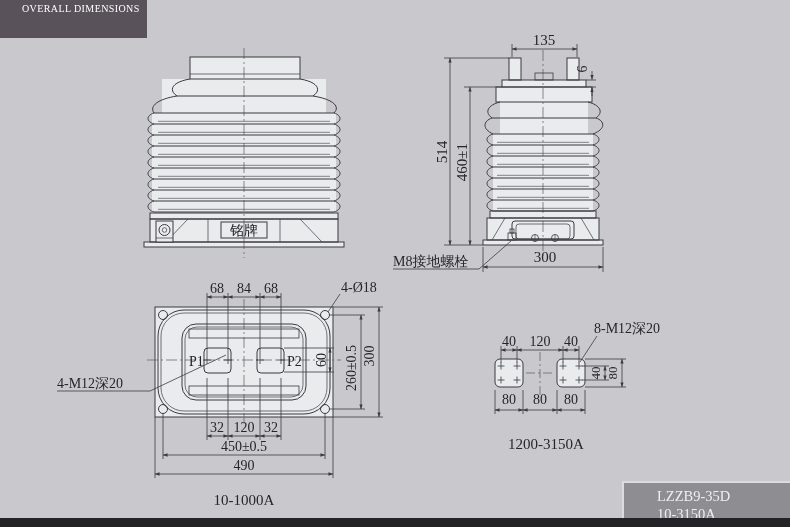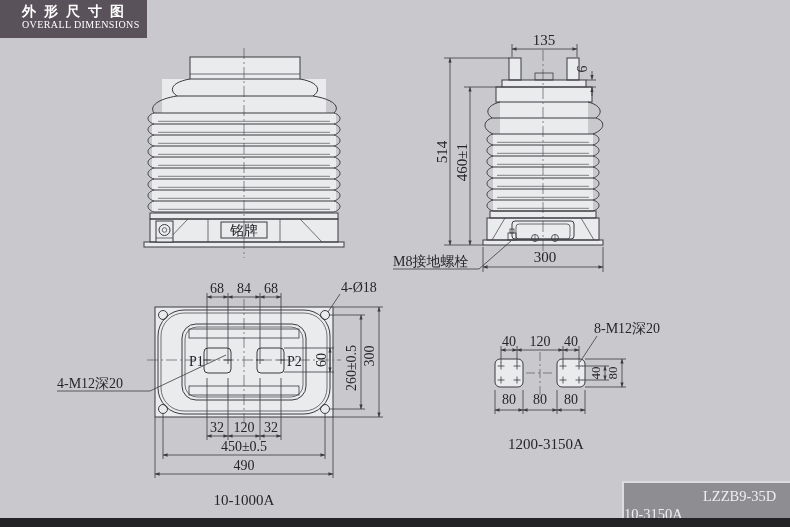--- a/index.html
+++ b/index.html
@@ -5,22 +5,22 @@
   html,body{margin:0;padding:0;}
   body{width:790px;height:527px;background:#c9c9cd;position:relative;overflow:hidden;
        font-family:"Liberation Serif","DejaVu Serif",serif;}
   .header{position:absolute;left:0;top:0;width:147px;height:38px;background:#5a525a;
           color:#ffffff;box-sizing:border-box;padding:4px 0 0 22px;}
   .h-cn{font-size:14px;font-weight:bold;letter-spacing:8px;line-height:16px;}
   .h-en{font-size:10px;letter-spacing:0.4px;line-height:9px;}
   .tblock{position:absolute;left:622px;top:481px;width:168px;height:42px;background:#8e8e92;
           border-top:2px solid #dcdce0;border-left:2px solid #dcdce0;box-sizing:border-box;
           color:#efeff2;font-size:14.5px;line-height:1.25;padding-top:4px;}
-  .t1{margin-left:79px;font-family:Liberation Serif, serif;}
-  .t2{}
+  .t1{margin-left:33px;font-family:Liberation Serif, serif;}
+  .t2{margin-left:33px;}
   .strip{position:absolute;left:0;top:518px;width:790px;height:9px;background:#232326;}
   svg{position:absolute;left:0;top:0;}
   svg text{stroke:none;fill:#26262a;font-family:"Liberation Serif","DejaVu Serif",serif;font-size:14px;}
   svg text.cap{font-size:15px;}
   svg text.cjk{font-size:14px;}
   svg text.small{font-size:13px;}
 </style>
 </head>
 <body>
 
@@ -320,21 +320,20 @@
     <text class="small" x="600" y="373" text-anchor="middle" transform="rotate(-90 600 373)">40</text>
     <text class="small" x="617" y="373" text-anchor="middle" transform="rotate(-90 617 373)">80</text>
     <text x="509" y="404" text-anchor="middle">80</text>
     <text x="540" y="404" text-anchor="middle">80</text>
     <text x="571" y="404" text-anchor="middle">80</text>
     <text class="cap" x="546" y="449" text-anchor="middle">1200-3150A</text>
   </g>
 </svg>
 
 <div class="header">
-  <div class="h-cn">外形尺寸图</div>
   <div class="h-en">OVERALL DIMENSIONS</div>
 </div>
 
 <div class="tblock">
   <div class="t1">LZZB9-35D</div>
   <div class="t2">10-3150A</div>
 </div>
 
 <div class="strip"></div>
 

